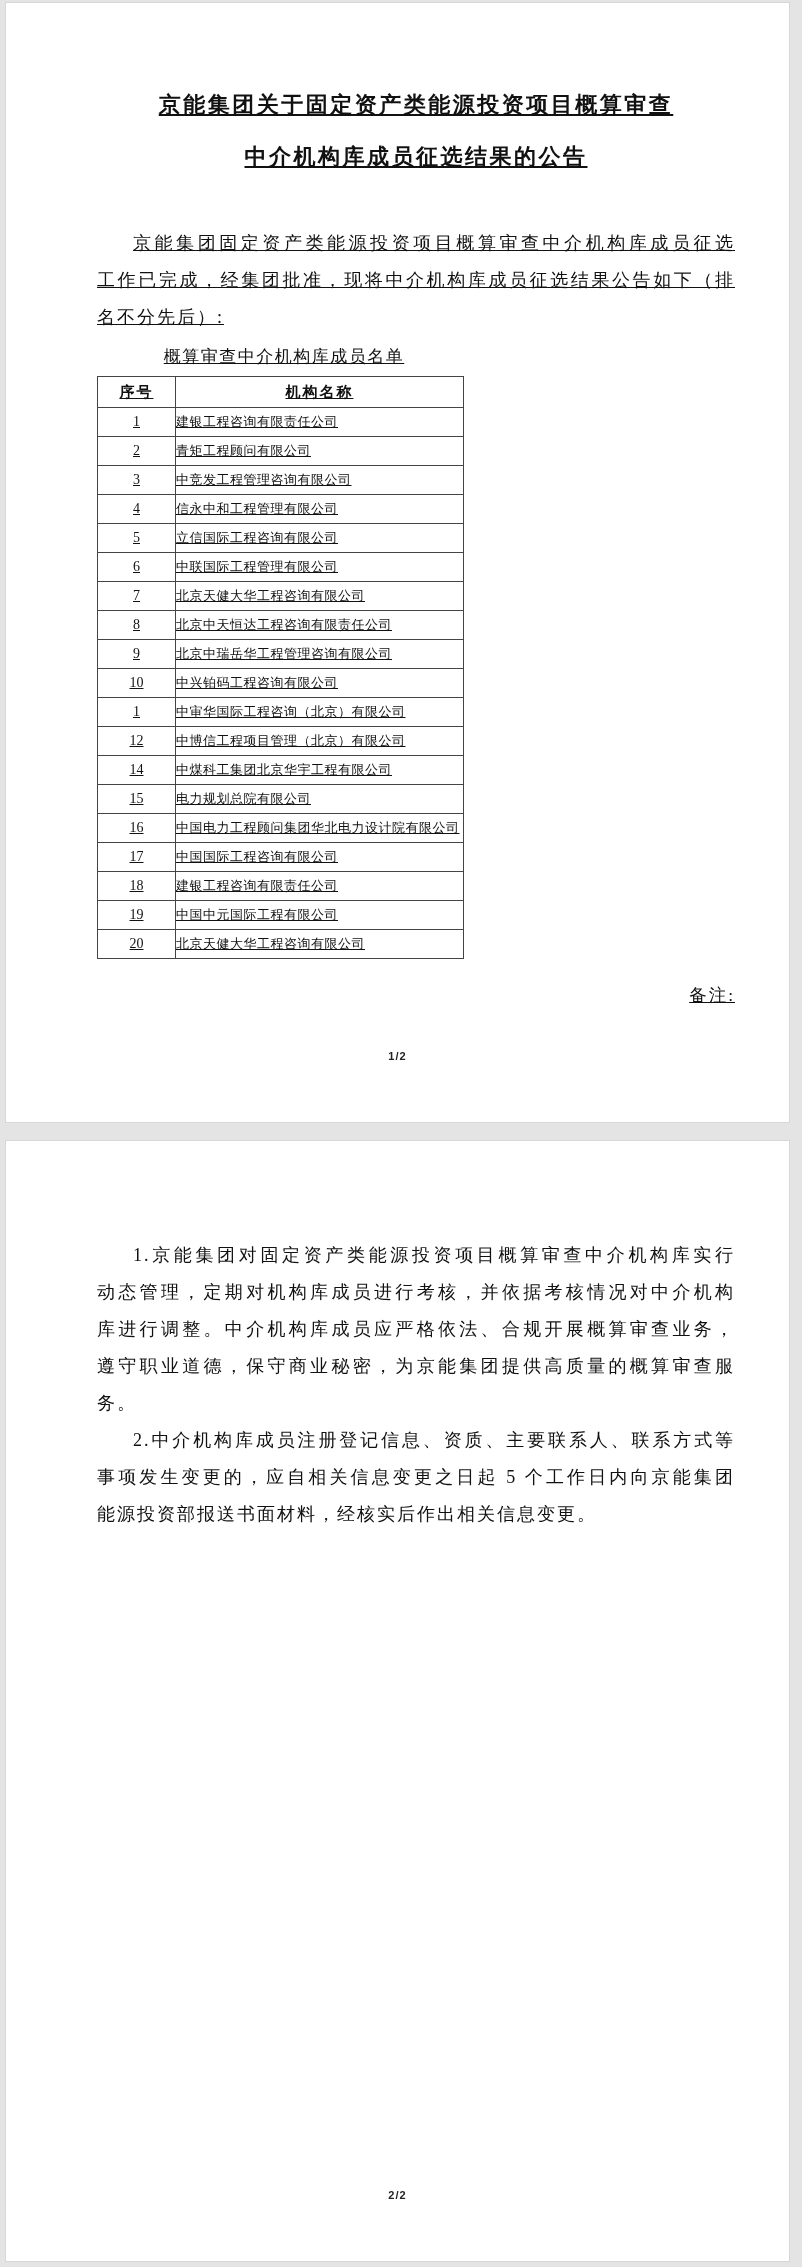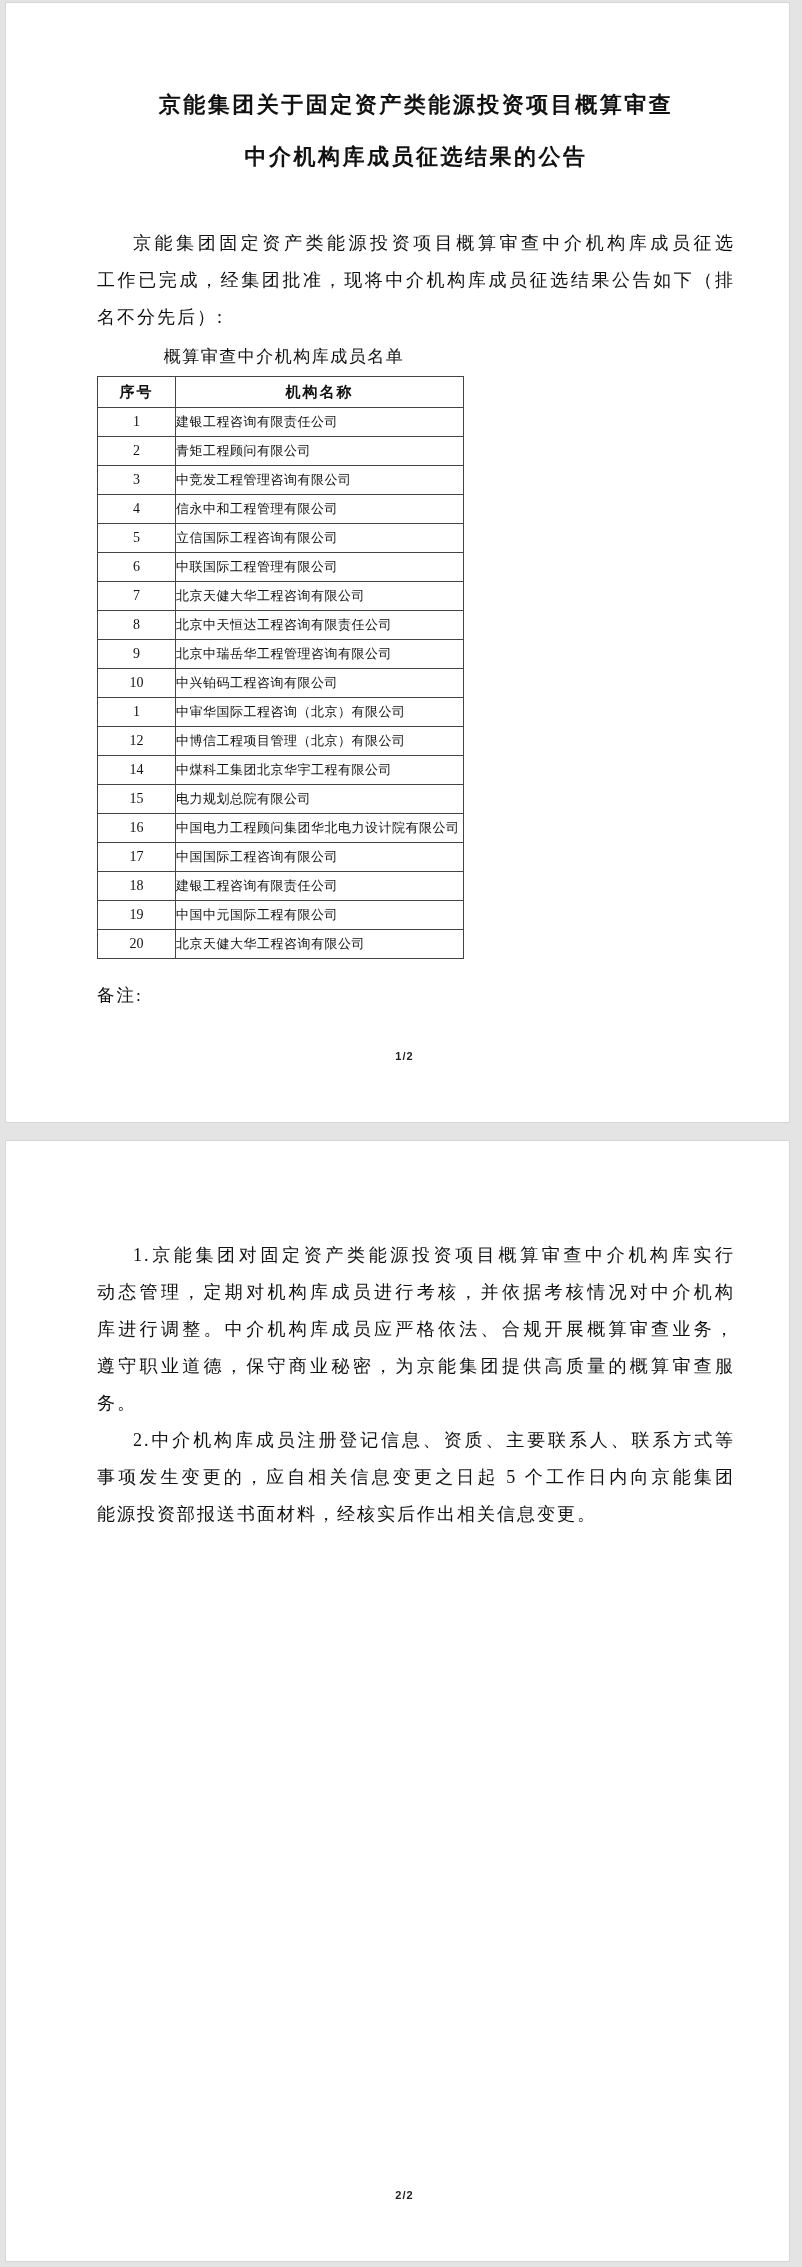--- a/index.html
+++ b/index.html
@@ -16,20 +16,21 @@
     box-sizing: border-box;
     background: #ffffff;
     border: 1px solid #d7d7d7;
     margin-left: 5px;
     width: 785px;
   }
   .page-1 {
     margin-top: 2px;
     height: 1121px;
     padding: 58px 54px 0 91px;
+    text-decoration: underline;
   }
   .page-2 {
     margin-top: 17px;
     height: 1122px;
     padding: 96px 54px 0 91px;
   }
   .doc-title {
     margin-top: 18px;
     text-align: center;
     font-weight: bold;
@@ -81,33 +82,33 @@
   td.name {
     font-size: 13px;
     letter-spacing: 0.5px;
     padding-left: 9px;
     white-space: nowrap;
   }
   .remark {
     margin-top: 24px;
     font-size: 17.5px;
     letter-spacing: 2px;
+    text-align: right;
   }
   .page-footer {
     position: absolute;
     bottom: 60px;
     left: 0;
     width: 100%;
     text-align: center;
     font-family: "Liberation Sans", sans-serif;
     font-size: 11px;
     font-weight: bold;
     letter-spacing: 1px;
     color: #222;
-    margin-left: 7px;
   }
 </style>
 </head>
 <body>
 
 <div class="stage">
 
   <div class="page page-1">
     <div class="doc-title">
       <div>京能集团关于固定资产类能源投资项目概算审查</div>

